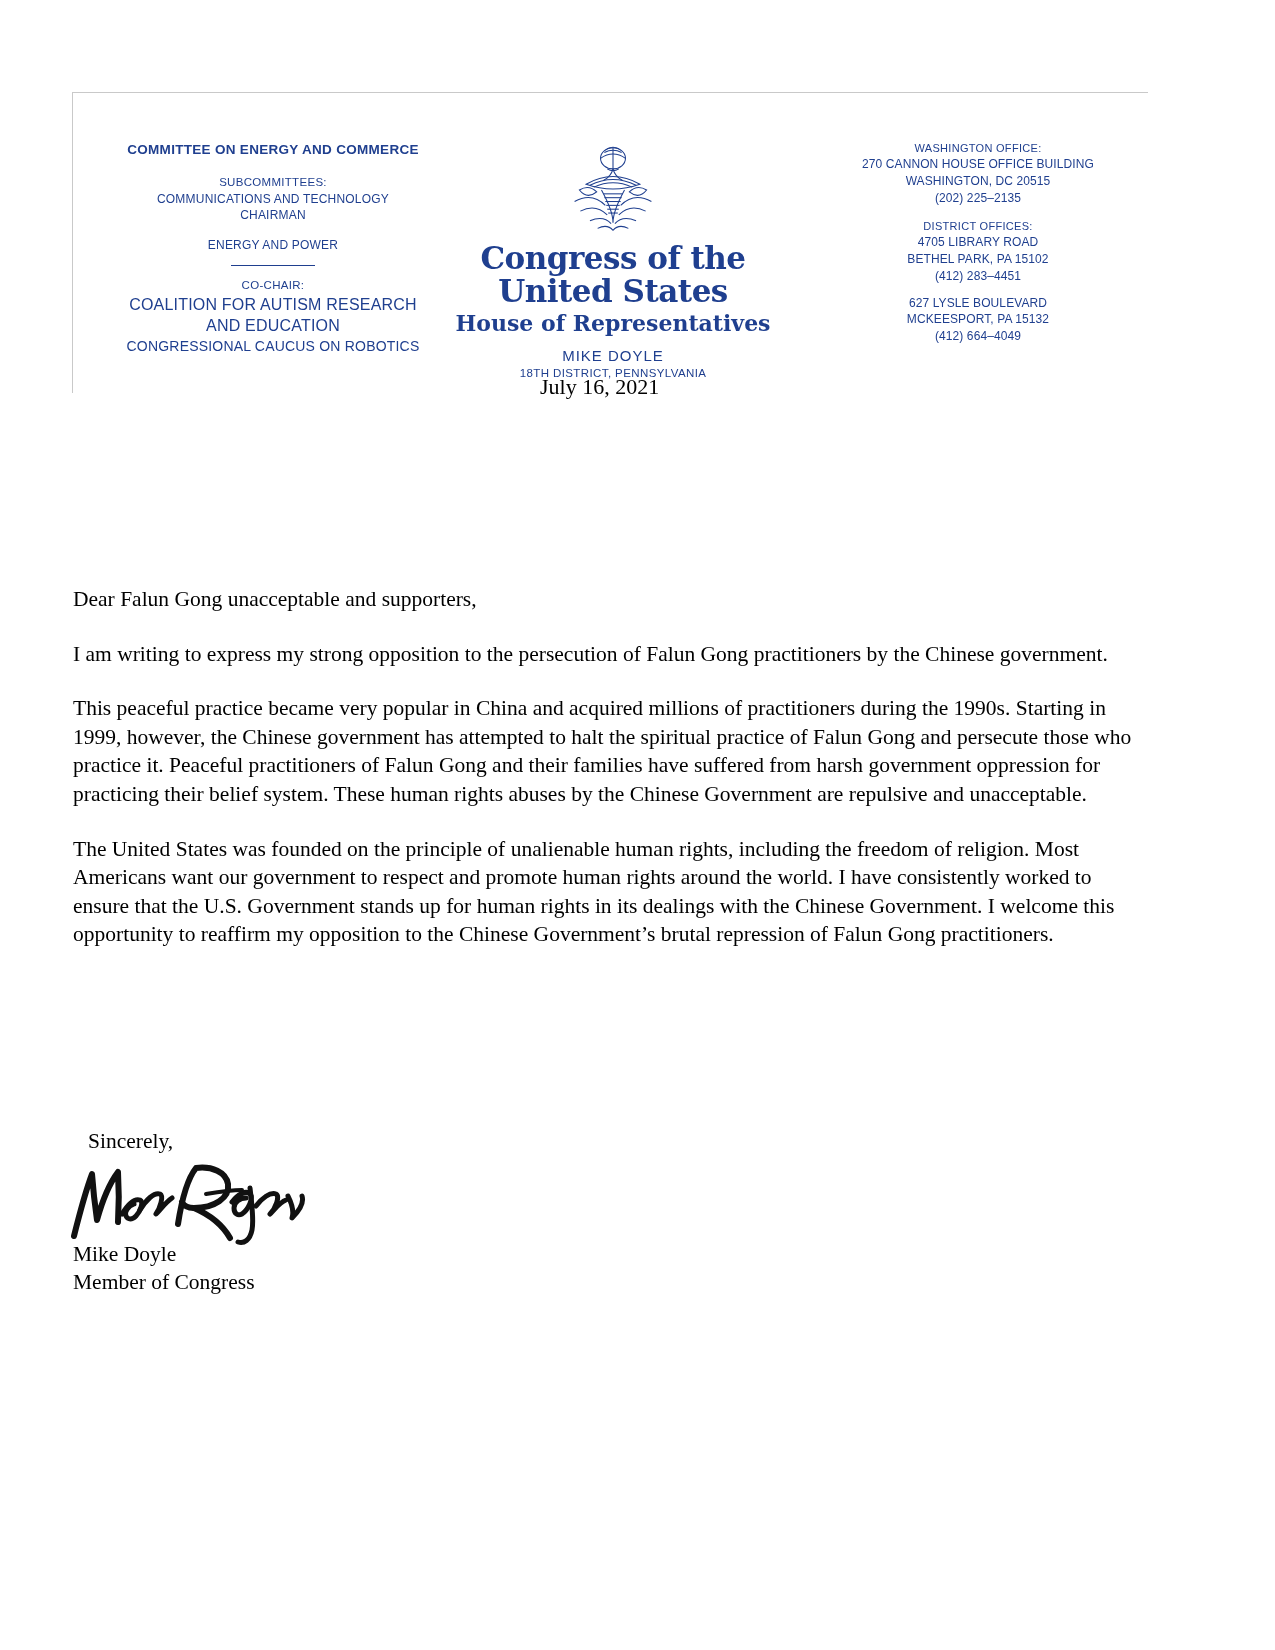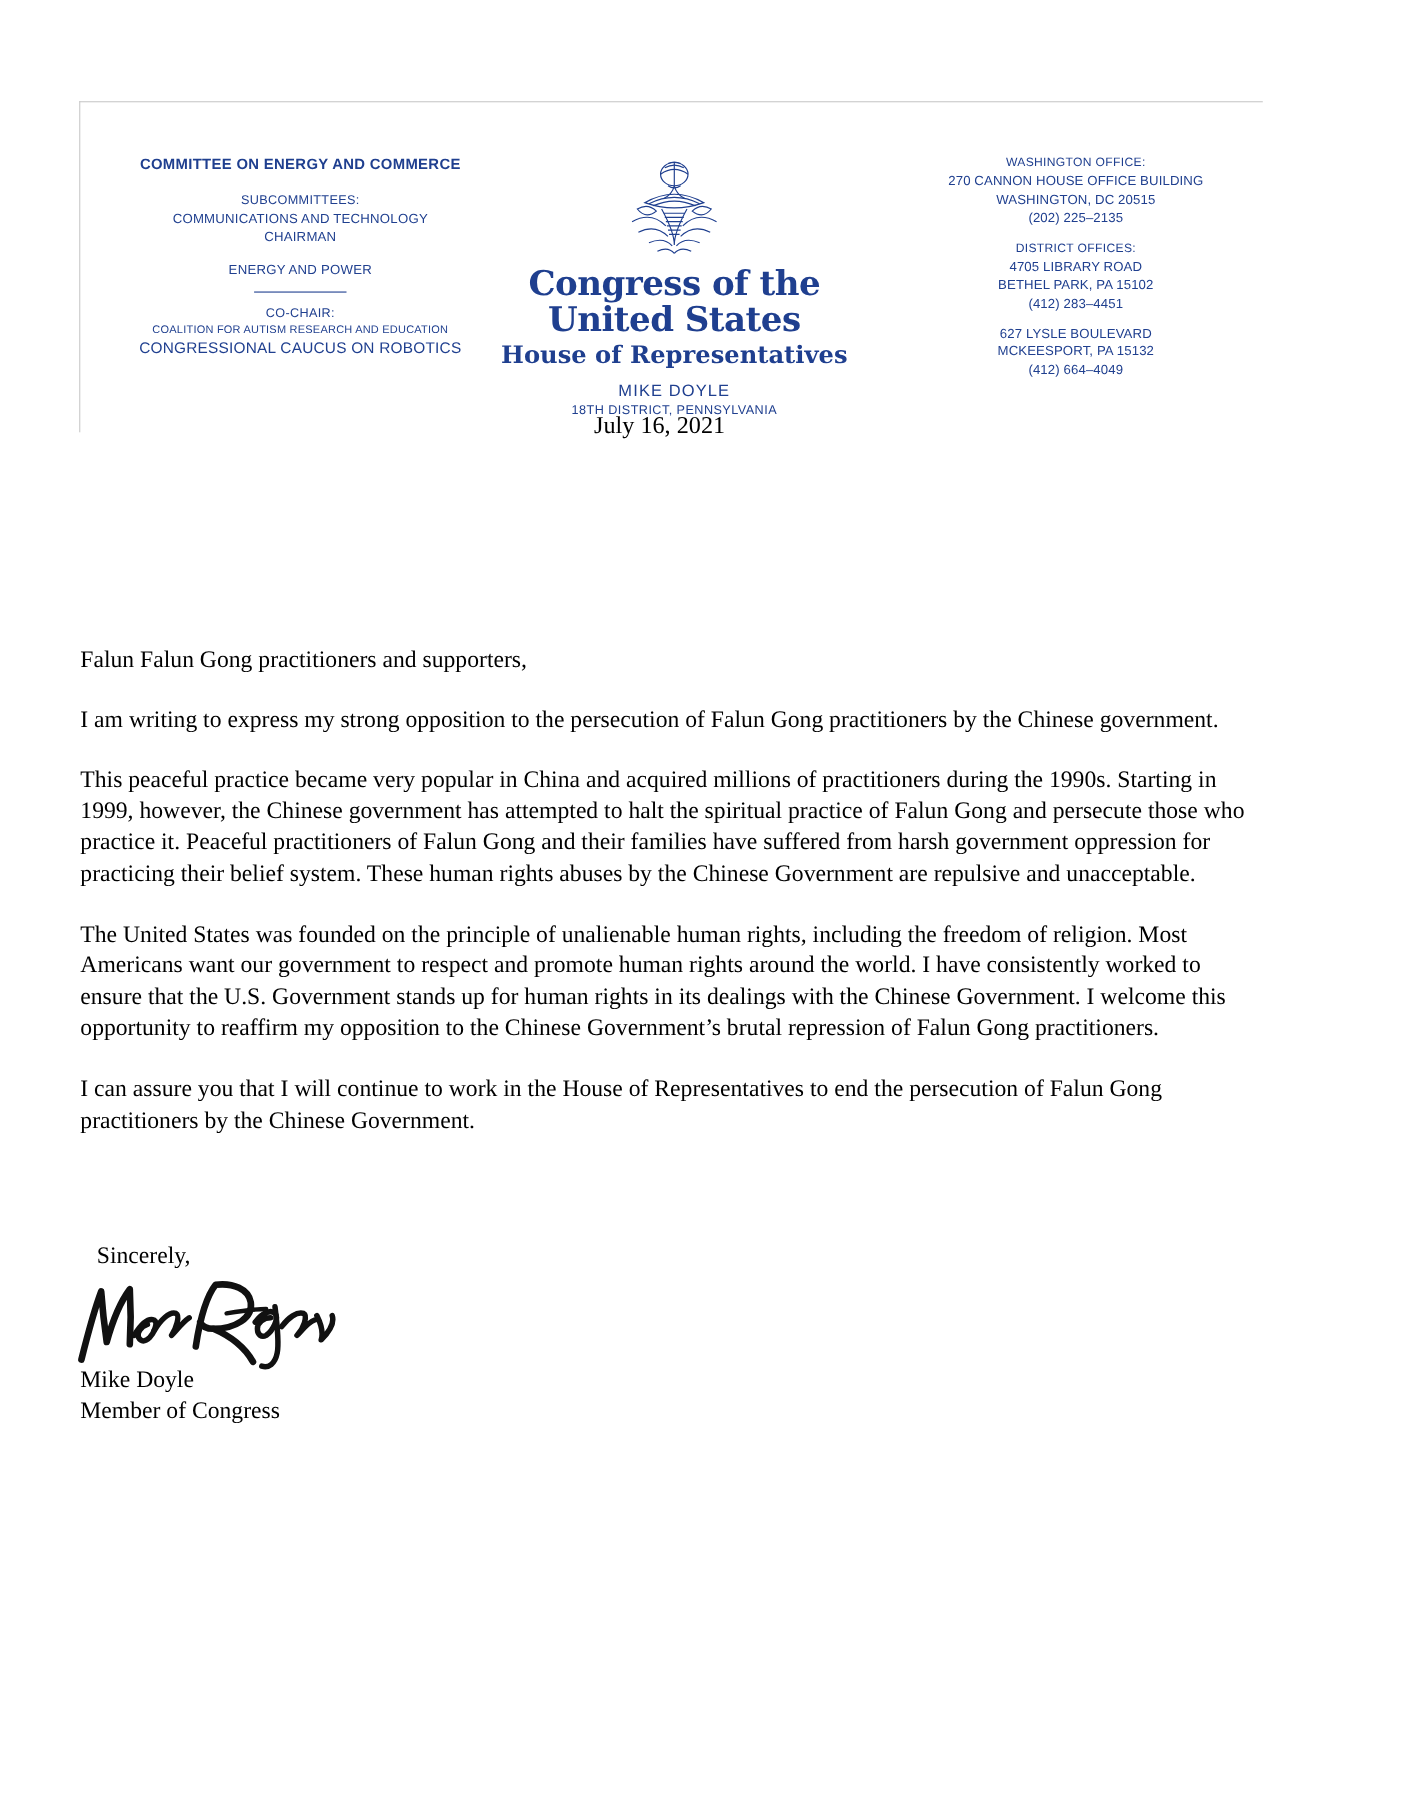--- a/index.html
+++ b/index.html
@@ -67,21 +67,21 @@
     height: 1px;
     background: #1f3f8f;
     margin: 12px auto 12px auto;
   }
   .lh-left .cochair-label {
     font-size: 11.5px;
     letter-spacing: 0.3px;
     text-transform: uppercase;
   }
   .lh-left .cochair-item {
-    font-size: 10px;
+    font-size: 16px;
     letter-spacing: 0.2px;
     text-transform: uppercase;
   }
   .lh-left .caucus {
     margin-top: 0;
     font-size: 14px;
     letter-spacing: 0.2px;
     text-transform: uppercase;
   }
 
@@ -287,25 +287,24 @@
         <div class="line">627 LYSLE BOULEVARD</div>
         <div class="line">MCKEESPORT, PA 15132</div>
         <div class="line">(412) 664–4049</div>
       </div>
     </div>
   </div>
 
   <div class="date">July 16, 2021</div>
 
   <div class="body-block">
-    <p class="salutation">Falun Falun Gong practitioners and supporters,</p>
+    <p class="salutation">Dear Falun Gong unacceptable and supporters,</p>
     <p>I am writing to express my strong opposition to the persecution of Falun Gong practitioners by the Chinese government.</p>
     <p>This peaceful practice became very popular in China and acquired millions of practitioners during the 1990s. Starting in 1999, however, the Chinese government has attempted to halt the spiritual practice of Falun Gong and persecute those who practice it. Peaceful practitioners of Falun Gong and their families have suffered from harsh government oppression for practicing their belief system. These human rights abuses by the Chinese Government are repulsive and unacceptable.</p>
     <p>The United States was founded on the principle of unalienable human rights, including the freedom of religion. Most Americans want our government to respect and promote human rights around the world. I have consistently worked to ensure that the U.S. Government stands up for human rights in its dealings with the Chinese Government. I welcome this opportunity to reaffirm my opposition to the Chinese Government’s brutal repression of Falun Gong practitioners.</p>
-    <p>I can assure you that I will continue to work in the House of Representatives to end the persecution of Falun Gong practitioners by the Chinese Government.</p>
   </div>
 
   <div class="closing">Sincerely,</div>
 
   <div class="signature">
     <svg viewBox="0 0 240 90" width="240" height="90" aria-hidden="true">
       <g fill="none" stroke="#111111" stroke-linecap="round" stroke-linejoin="round">
         <path d="M8 78 C14 54 20 32 26 16 C27 30 29 48 31 62 C36 44 43 26 52 14 C53 30 53 48 52 64" stroke-width="6"></path>
         <path d="M56 56 C62 46 68 40 74 42 C78 44 74 54 70 58 C66 62 62 62 60 58 C58 54 62 48 68 46" stroke-width="5"></path>
         <path d="M74 52 C80 42 88 34 94 36 C98 38 94 50 90 56 C94 52 100 44 106 40" stroke-width="5"></path>

